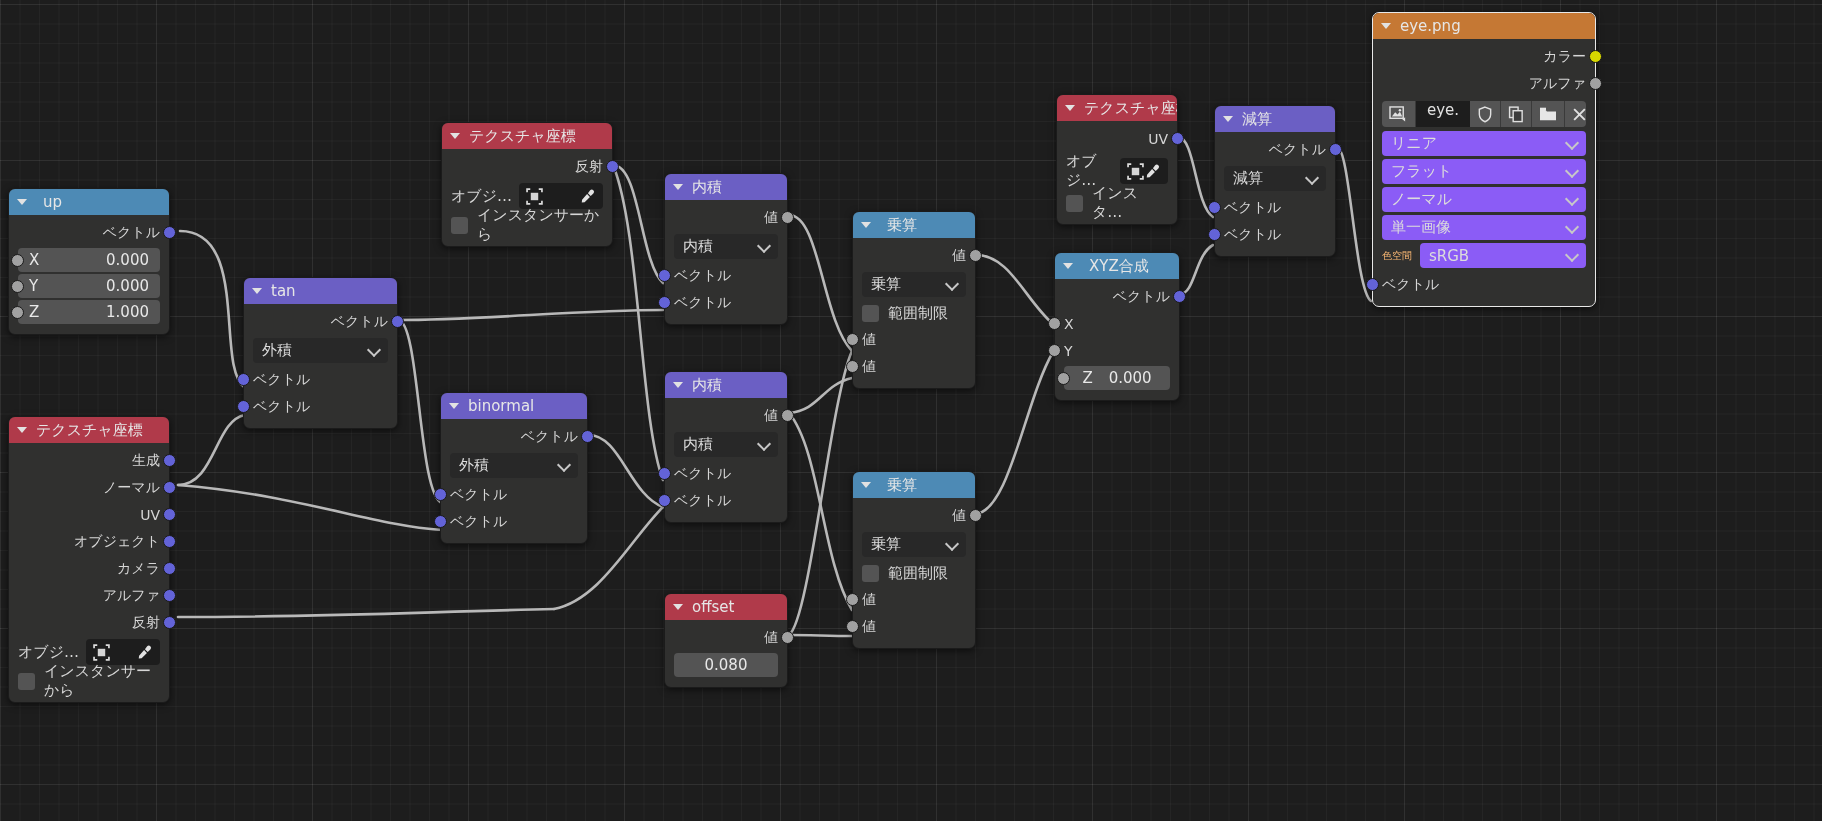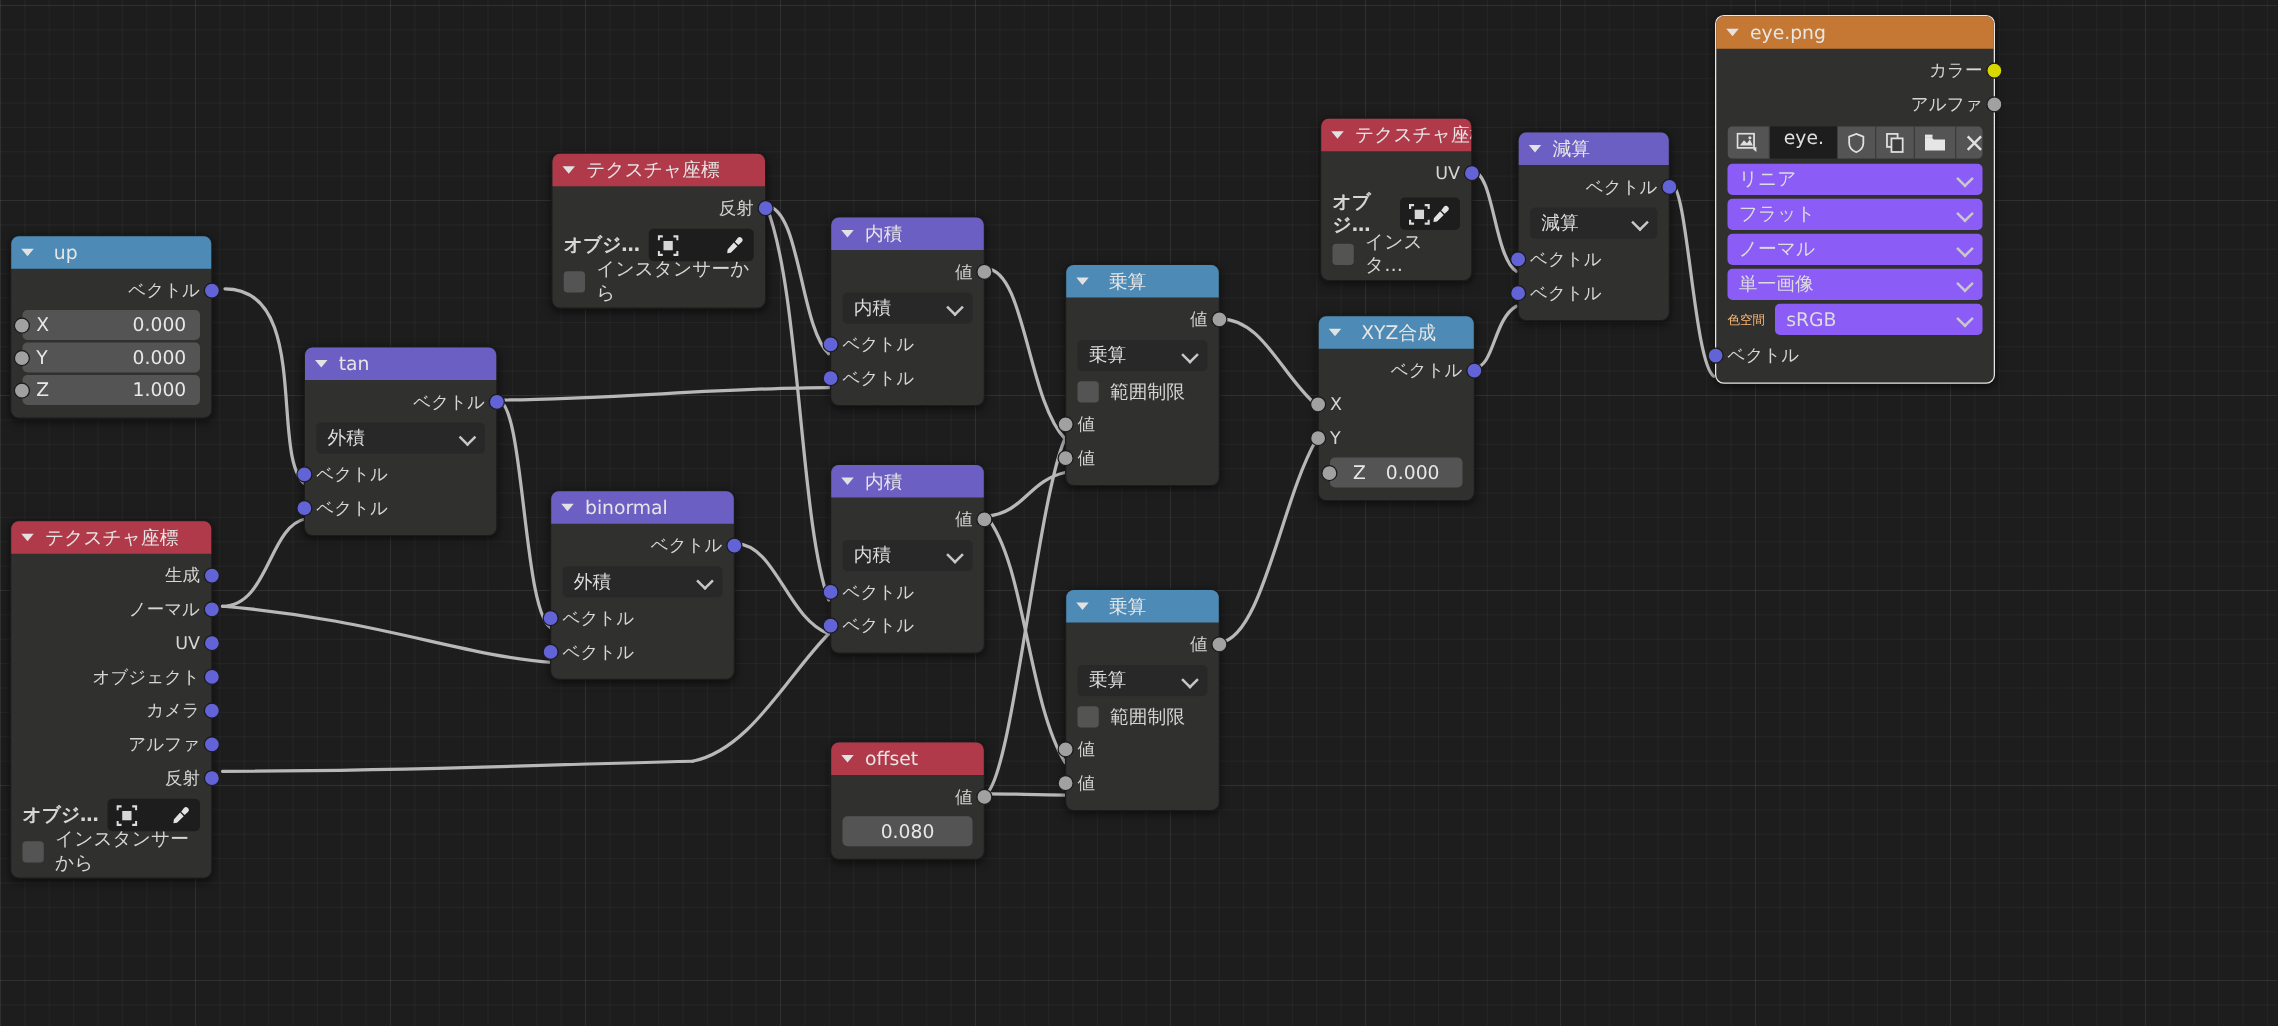--- a/index.html
+++ b/index.html
@@ -133,21 +133,21 @@
   .objsel {
     margin: 3px 9px 3px 0;
     height: 26px;
     background: #1d1d1d;
     border-radius: 4px;
     display: flex; align-items: center;
     justify-content: space-between;
     padding: 0 7px;
     flex: 1;
   }
-  .objrow { display: flex; align-items: center; padding: 0 0 0 9px; gap: 7px; font-weight: bold; }
+  .objrow { display: flex; align-items: center; padding: 0 0 0 9px; gap: 7px; }
   .objrow .olbl { font-size: 15px; color: #d6d6d6; }
 
   .imgrow {
     margin: 4px 9px;
     height: 26px;
     display: flex; align-items: stretch;
     border-radius: 4px; overflow: hidden;
   }
   .ibtn {
     background: #545454;

